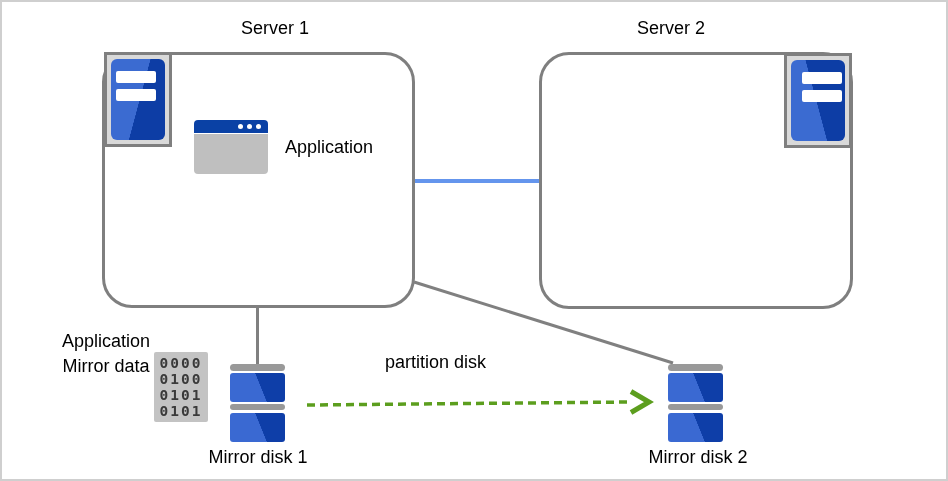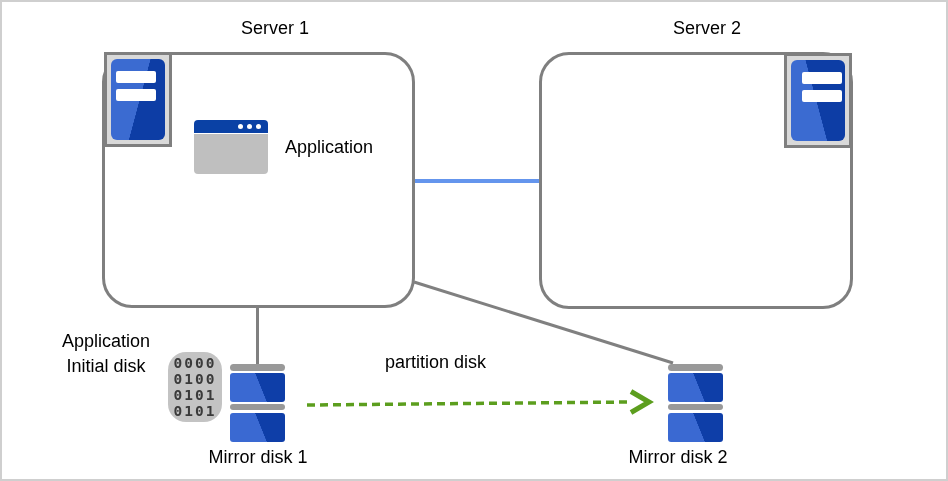--- a/index.html
+++ b/index.html
@@ -64,48 +64,48 @@
     gap:4px;padding-right:7px;box-sizing:border-box;
   }
   .app-dot{width:5px;height:5px;border-radius:50%;background:#fff;}
   .app-body{
     height:40px;background:#bfbfbf;
     border-radius:0 0 4px 4px;margin-top:1px;
   }
 
   
   .binary-icon{
-    position:absolute;left:166px;top:350px;
+    position:absolute;left:152px;top:350px;
     width:54px;height:70px;
-    background:#c3c3c3;border-radius:18px;
+    background:#c3c3c3;border-radius:2px;
     box-sizing:border-box;padding-top:3px;
     text-align:center;
     font-family:"DejaVu Sans Mono", monospace;
     font-weight:bold;font-size:14.5px;line-height:16px;
     color:#3a3a3a;letter-spacing:2px;
   }
   .binary-row{display:block;}
 
   
   .disk{position:absolute;width:55px;}
   #mirror-disk1-icon{left:228px;top:362px;}
   #mirror-disk2-icon{left:666px;top:362px;}
   .disk-cap{height:7px;background:#999999;border-radius:3.5px;margin-bottom:2px;}
   .disk-bar{height:6px;background:#999999;border-radius:3px;margin-bottom:3px;}
   .disk-platter{height:29px;border-radius:3px;background:linear-gradient(68deg,#3a69d2 55%,#0e3ea8 55.5%);}
   .disk-platter.top{margin-bottom:2px;}
 
   
   #server1-label{left:273px;top:16px;}
-  #server2-label{left:669px;top:16px;margin-left:36px;}
+  #server2-label{left:669px;top:16px;}
   #application-label{left:283px;top:135px;}
   #initial-data-label{left:104px;top:327px;text-align:center;line-height:25px;font-size:18px;}
   #copy-label{left:383px;top:349px;line-height:23px;font-size:18px;}
   #mirror-disk1-label{left:256px;top:445px;}
-  #mirror-disk2-label{left:676px;top:445px;}
+  #mirror-disk2-label{left:696px;top:445px;}
 
   .overlay{position:absolute;left:0;top:0;pointer-events:none;}
 </style>
 </head>
 <body>
 
 <div class="canvas">
 
   <div class="server-box" id="server1-box"></div>
   <div class="server-box" id="server2-box"></div>
@@ -159,21 +159,21 @@
     <div class="disk-bar"></div>
     <div class="disk-platter"></div>
   </div>
 
   <div class="label centered" id="server1-label">Server 1</div>
   <div class="label centered" id="server2-label">Server 2</div>
   <div class="label" id="application-label">Application</div>
 
   <div class="label centered" id="initial-data-label">
     <div>Application</div>
-    <div>Initial disk</div>
+    <div>Mirror data</div>
   </div>
 
   <div class="label" id="copy-label">
     <div>partition disk</div>
   </div>
 
   <div class="label centered" id="mirror-disk1-label">Mirror disk 1</div>
   <div class="label centered" id="mirror-disk2-label">Mirror disk 2</div>
 
 </div>

